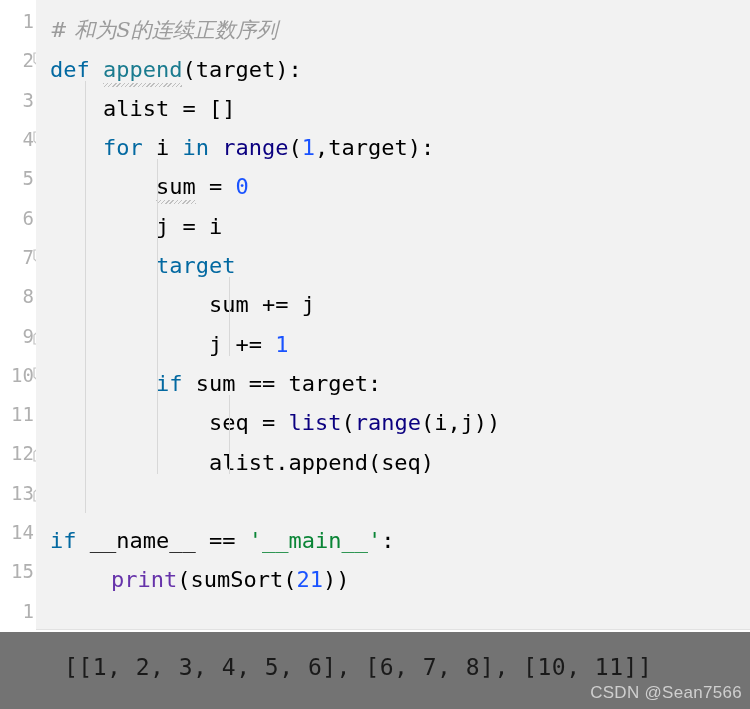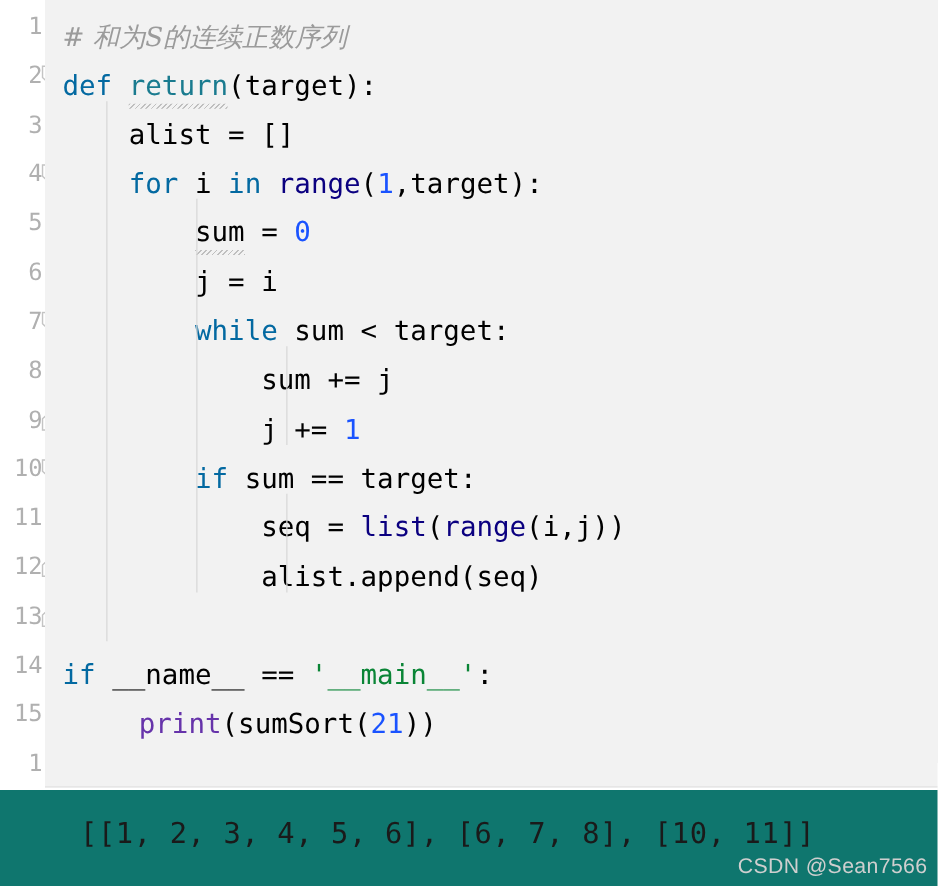--- a/index.html
+++ b/index.html
@@ -145,21 +145,21 @@
     background: #e2e2e2;
   }
 
   
   #output-area {
     position: absolute;
     left: 0;
     top: 632px;
     width: 750px;
     height: 77px;
-    background: #0f766e;
+    background: #737373;
   }
   #output-text {
     position: absolute;
     left: 64px;
     top: 22px;
     font-family: "DejaVu Sans Mono", "Liberation Mono", monospace;
     font-size: 23px;
     color: #1a1a1a;
     white-space: pre;
     letter-spacing: 0.5px;
@@ -270,26 +270,26 @@
         </div>
         <div class="gutter-row">
           <span class="linenum">1</span>
         </div>
       </div>
   </div>
 
   <div id="code-pane">
     <div id="code-lines">
         <div class="code-row"><span class="t-comment"># 和为S的连续正数序列</span></div>
-        <div class="code-row"><span class="t-kw">def</span><span class="t-plain"> </span><span class="squiggle"><span class="t-func">return</span></span><span class="t-plain">(target):</span></div>
+        <div class="code-row"><span class="t-kw">def</span><span class="t-plain"> </span><span class="squiggle"><span class="t-func">append</span></span><span class="t-plain">(target):</span></div>
         <div class="code-row"><span class="t-plain">    alist = []</span></div>
         <div class="code-row"><span class="t-plain">    </span><span class="t-kw">for</span><span class="t-plain"> i </span><span class="t-kw">in</span><span class="t-plain"> </span><span class="t-builtin">range</span><span class="t-plain">(</span><span class="t-num">1</span><span class="t-plain">,target):</span></div>
         <div class="code-row"><span class="t-plain">        </span><span class="squiggle"><span class="t-plain">sum</span></span><span class="t-plain"> = </span><span class="t-num">0</span></div>
         <div class="code-row"><span class="t-plain">        j = i</span></div>
-        <div class="code-row"><span class="t-plain">        </span><span class="t-kw">while</span><span class="t-plain"> sum &lt; target:</span></div>
+        <div class="code-row"><span class="t-plain">        </span><span class="t-kw">target</span></div>
         <div class="code-row"><span class="t-plain">            sum += j</span></div>
         <div class="code-row"><span class="t-plain">            j += </span><span class="t-num">1</span></div>
         <div class="code-row"><span class="t-plain">        </span><span class="t-kw">if</span><span class="t-plain"> sum == target:</span></div>
         <div class="code-row"><span class="t-plain">            seq = </span><span class="t-builtin">list</span><span class="t-plain">(</span><span class="t-builtin">range</span><span class="t-plain">(i,j))</span></div>
         <div class="code-row"><span class="t-plain">            alist.append(seq)</span></div>
         <div class="code-row"></div>
         <div class="code-row"><span class="t-kw">if</span><span class="t-plain"> __name__ == </span><span class="t-str">'__main__'</span><span class="t-plain">:</span></div>
         <div class="code-row"><span class="t-plain">    </span><span class="t-print">print</span><span class="t-plain">(sumSort(</span><span class="t-num">21</span><span class="t-plain">))</span></div>
       </div>
   <div class="indent-guide" style="left: 49px; top: 80.6px; height: 432.3px;"></div>

